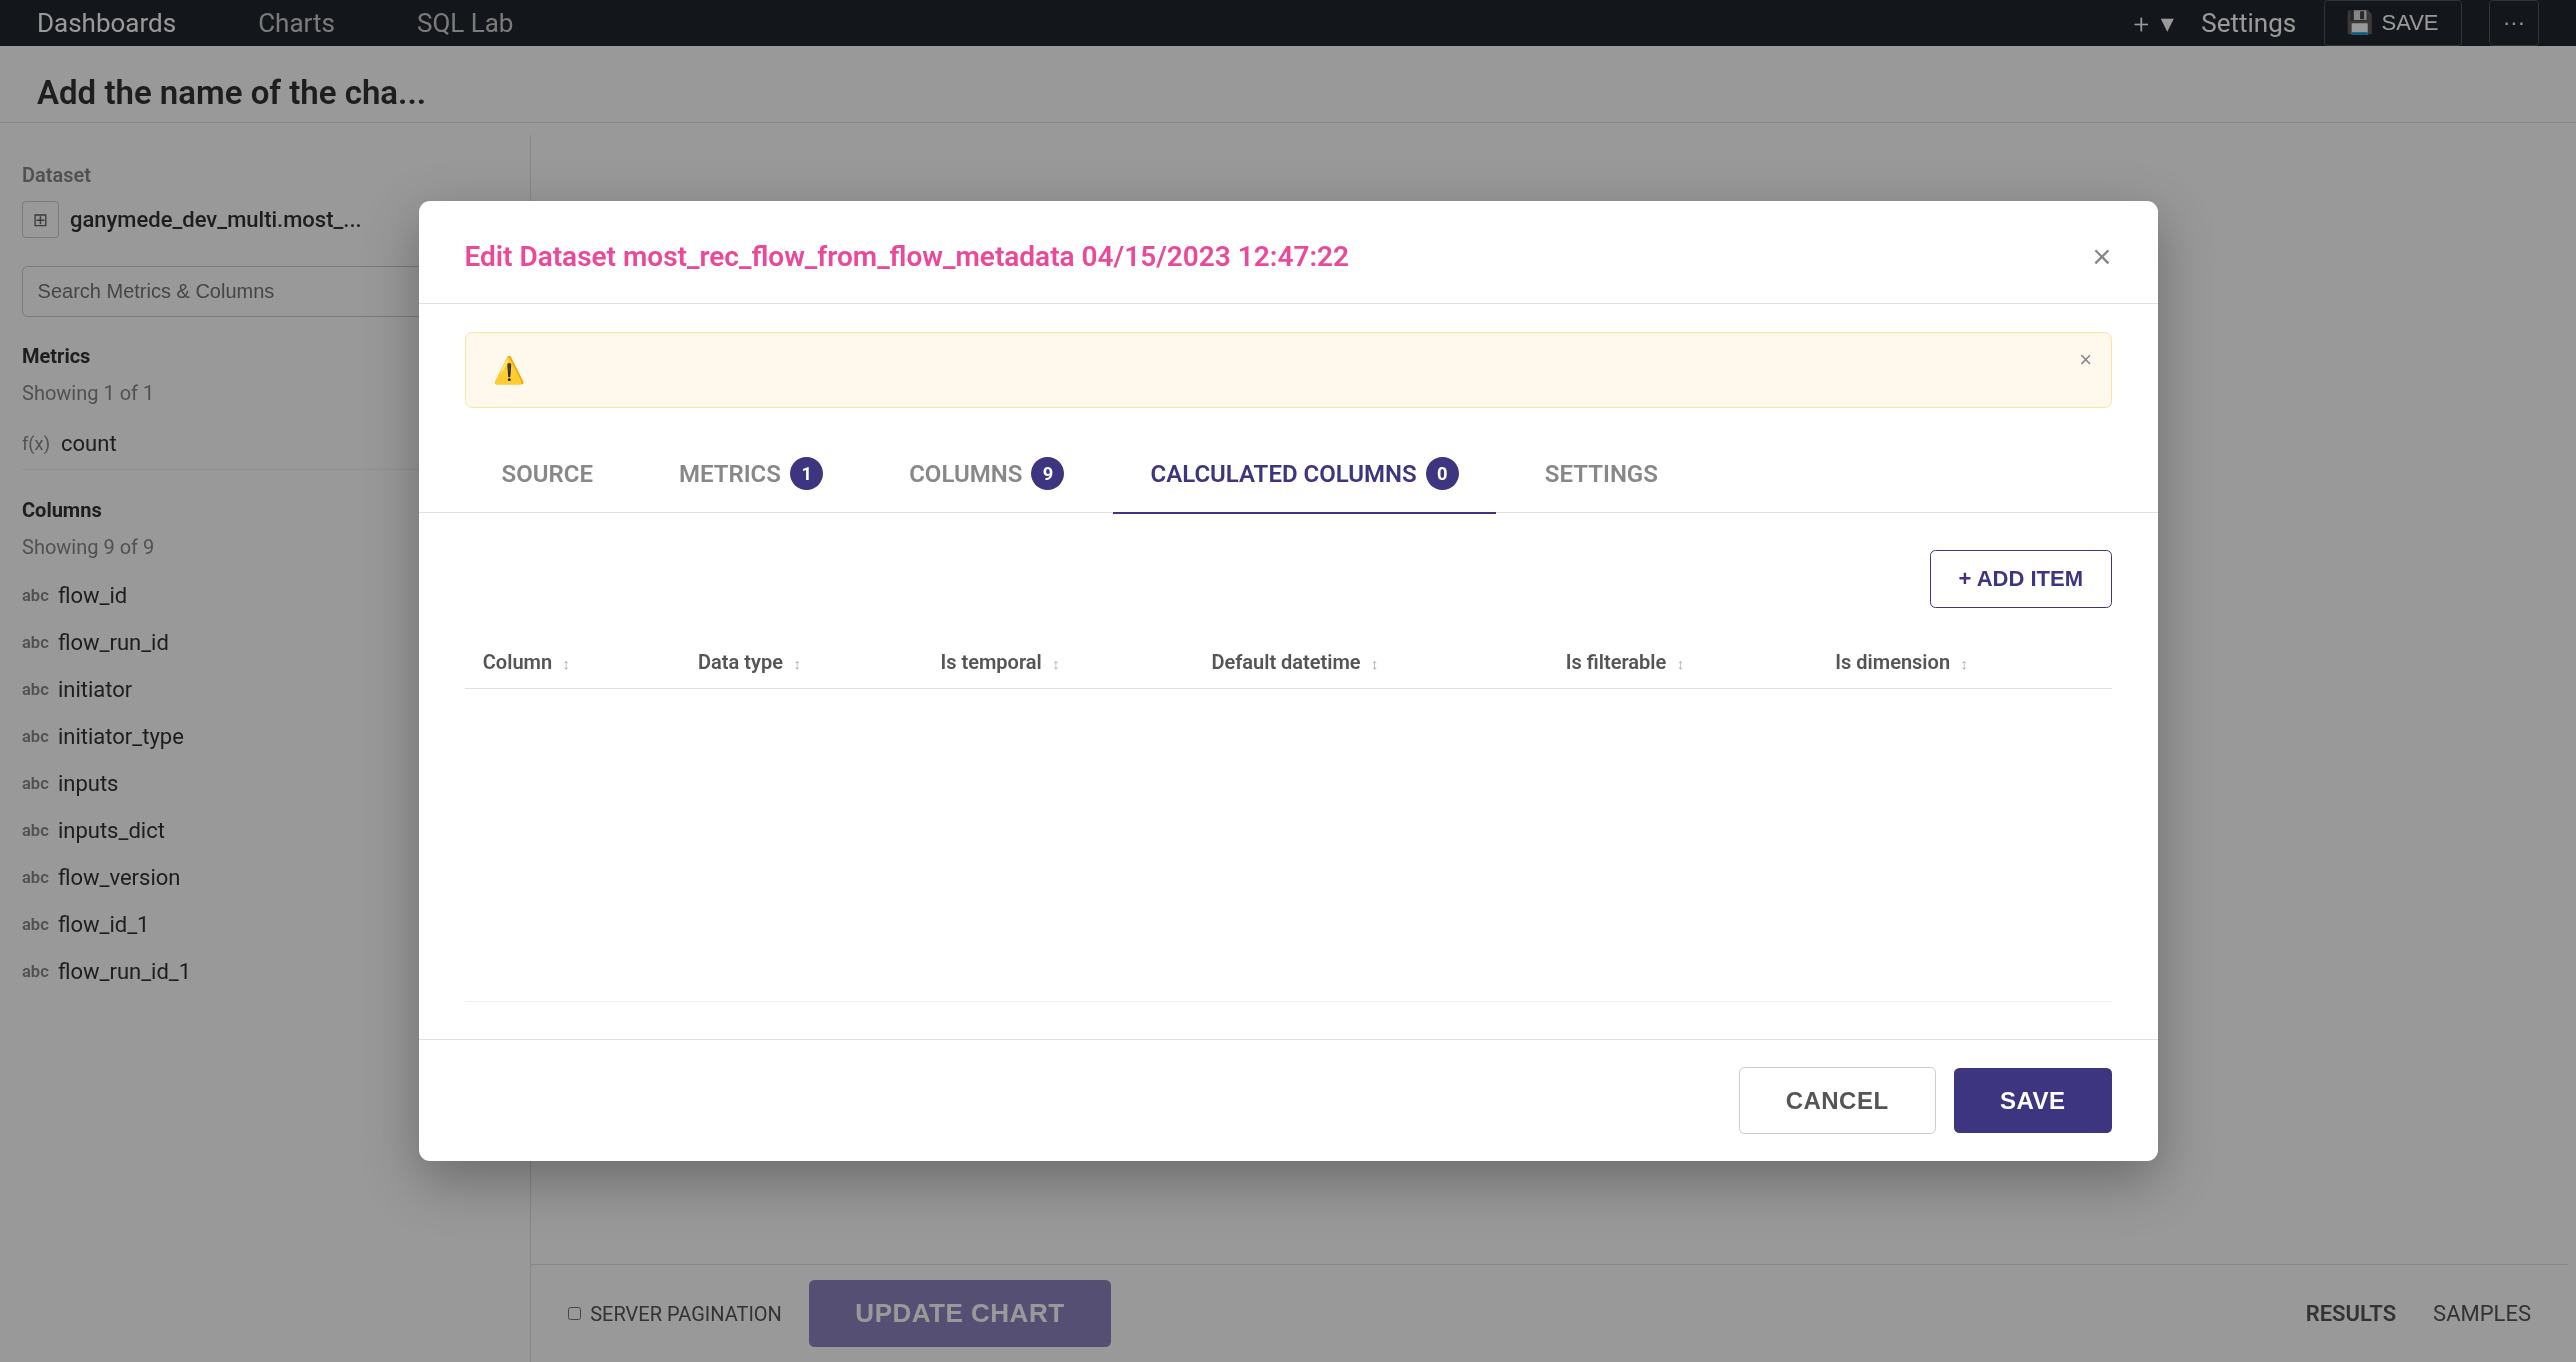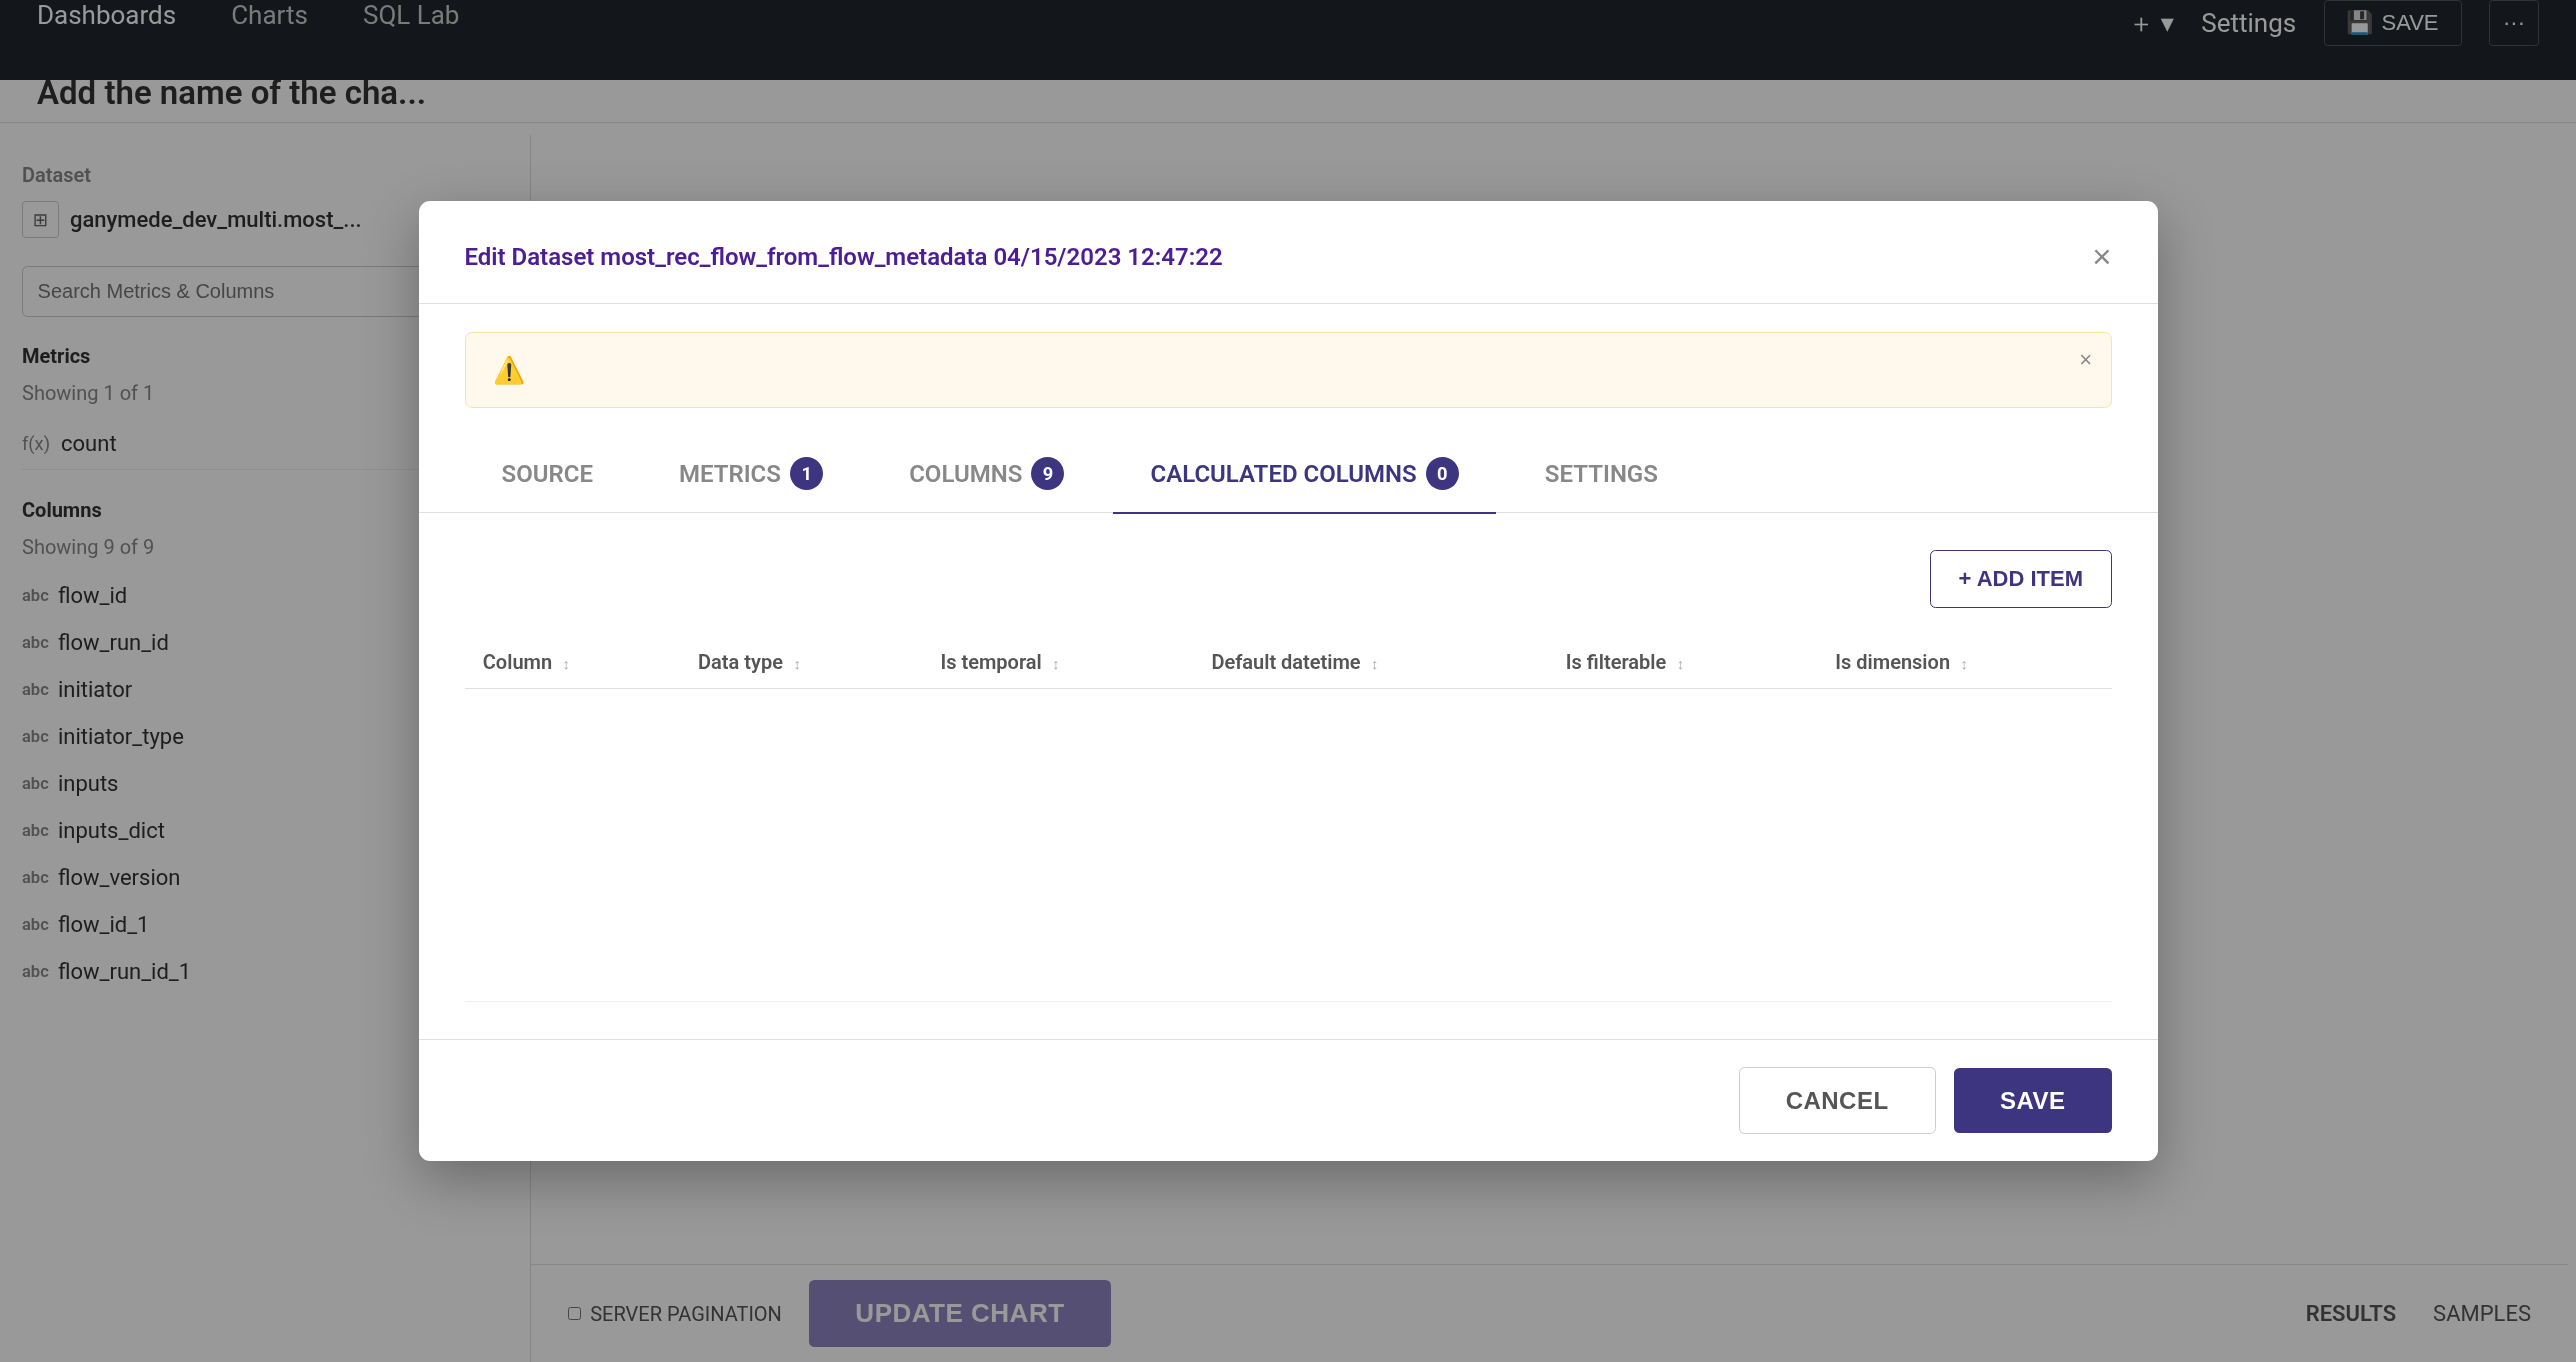--- a/index.html
+++ b/index.html
@@ -16,26 +16,26 @@
     .app-bg {
       position: absolute;
       inset: 0;
       background: #fff;
     }
 
     
     .top-nav {
       position: absolute;
       top: 0; left: 0; right: 0;
-      height: 80px;
+      height: 46px;
       background: #21262c;
       display: flex;
-      align-items: flex-start;
+      align-items: center;
       padding: 0 37px;
-      gap: 55px;
+      gap: 82px;
       z-index: 1;
     }
     .nav-item {
       color: #ccc;
       font-size: 26px;
       cursor: pointer;
     }
     .nav-item.active { color: #fff; }
     .top-nav-right {
       margin-left: auto;
@@ -264,23 +264,23 @@
     }
 
     .modal-header {
       display: flex;
       align-items: center;
       justify-content: space-between;
       padding: 37px 46px 27.5px;
       border-bottom: 0.9px solid #e0e0e0;
     }
     .modal-title {
-      font-size: 24px;
-      font-weight: 600;
-      color: #4c1d95;
+      font-size: 28px;
+      font-weight: 600;
+      color: #ec4899;
     }
     .modal-close {
       font-size: 33px;
       color: #888;
       cursor: pointer;
       background: none;
       border: none;
     }
 
     

